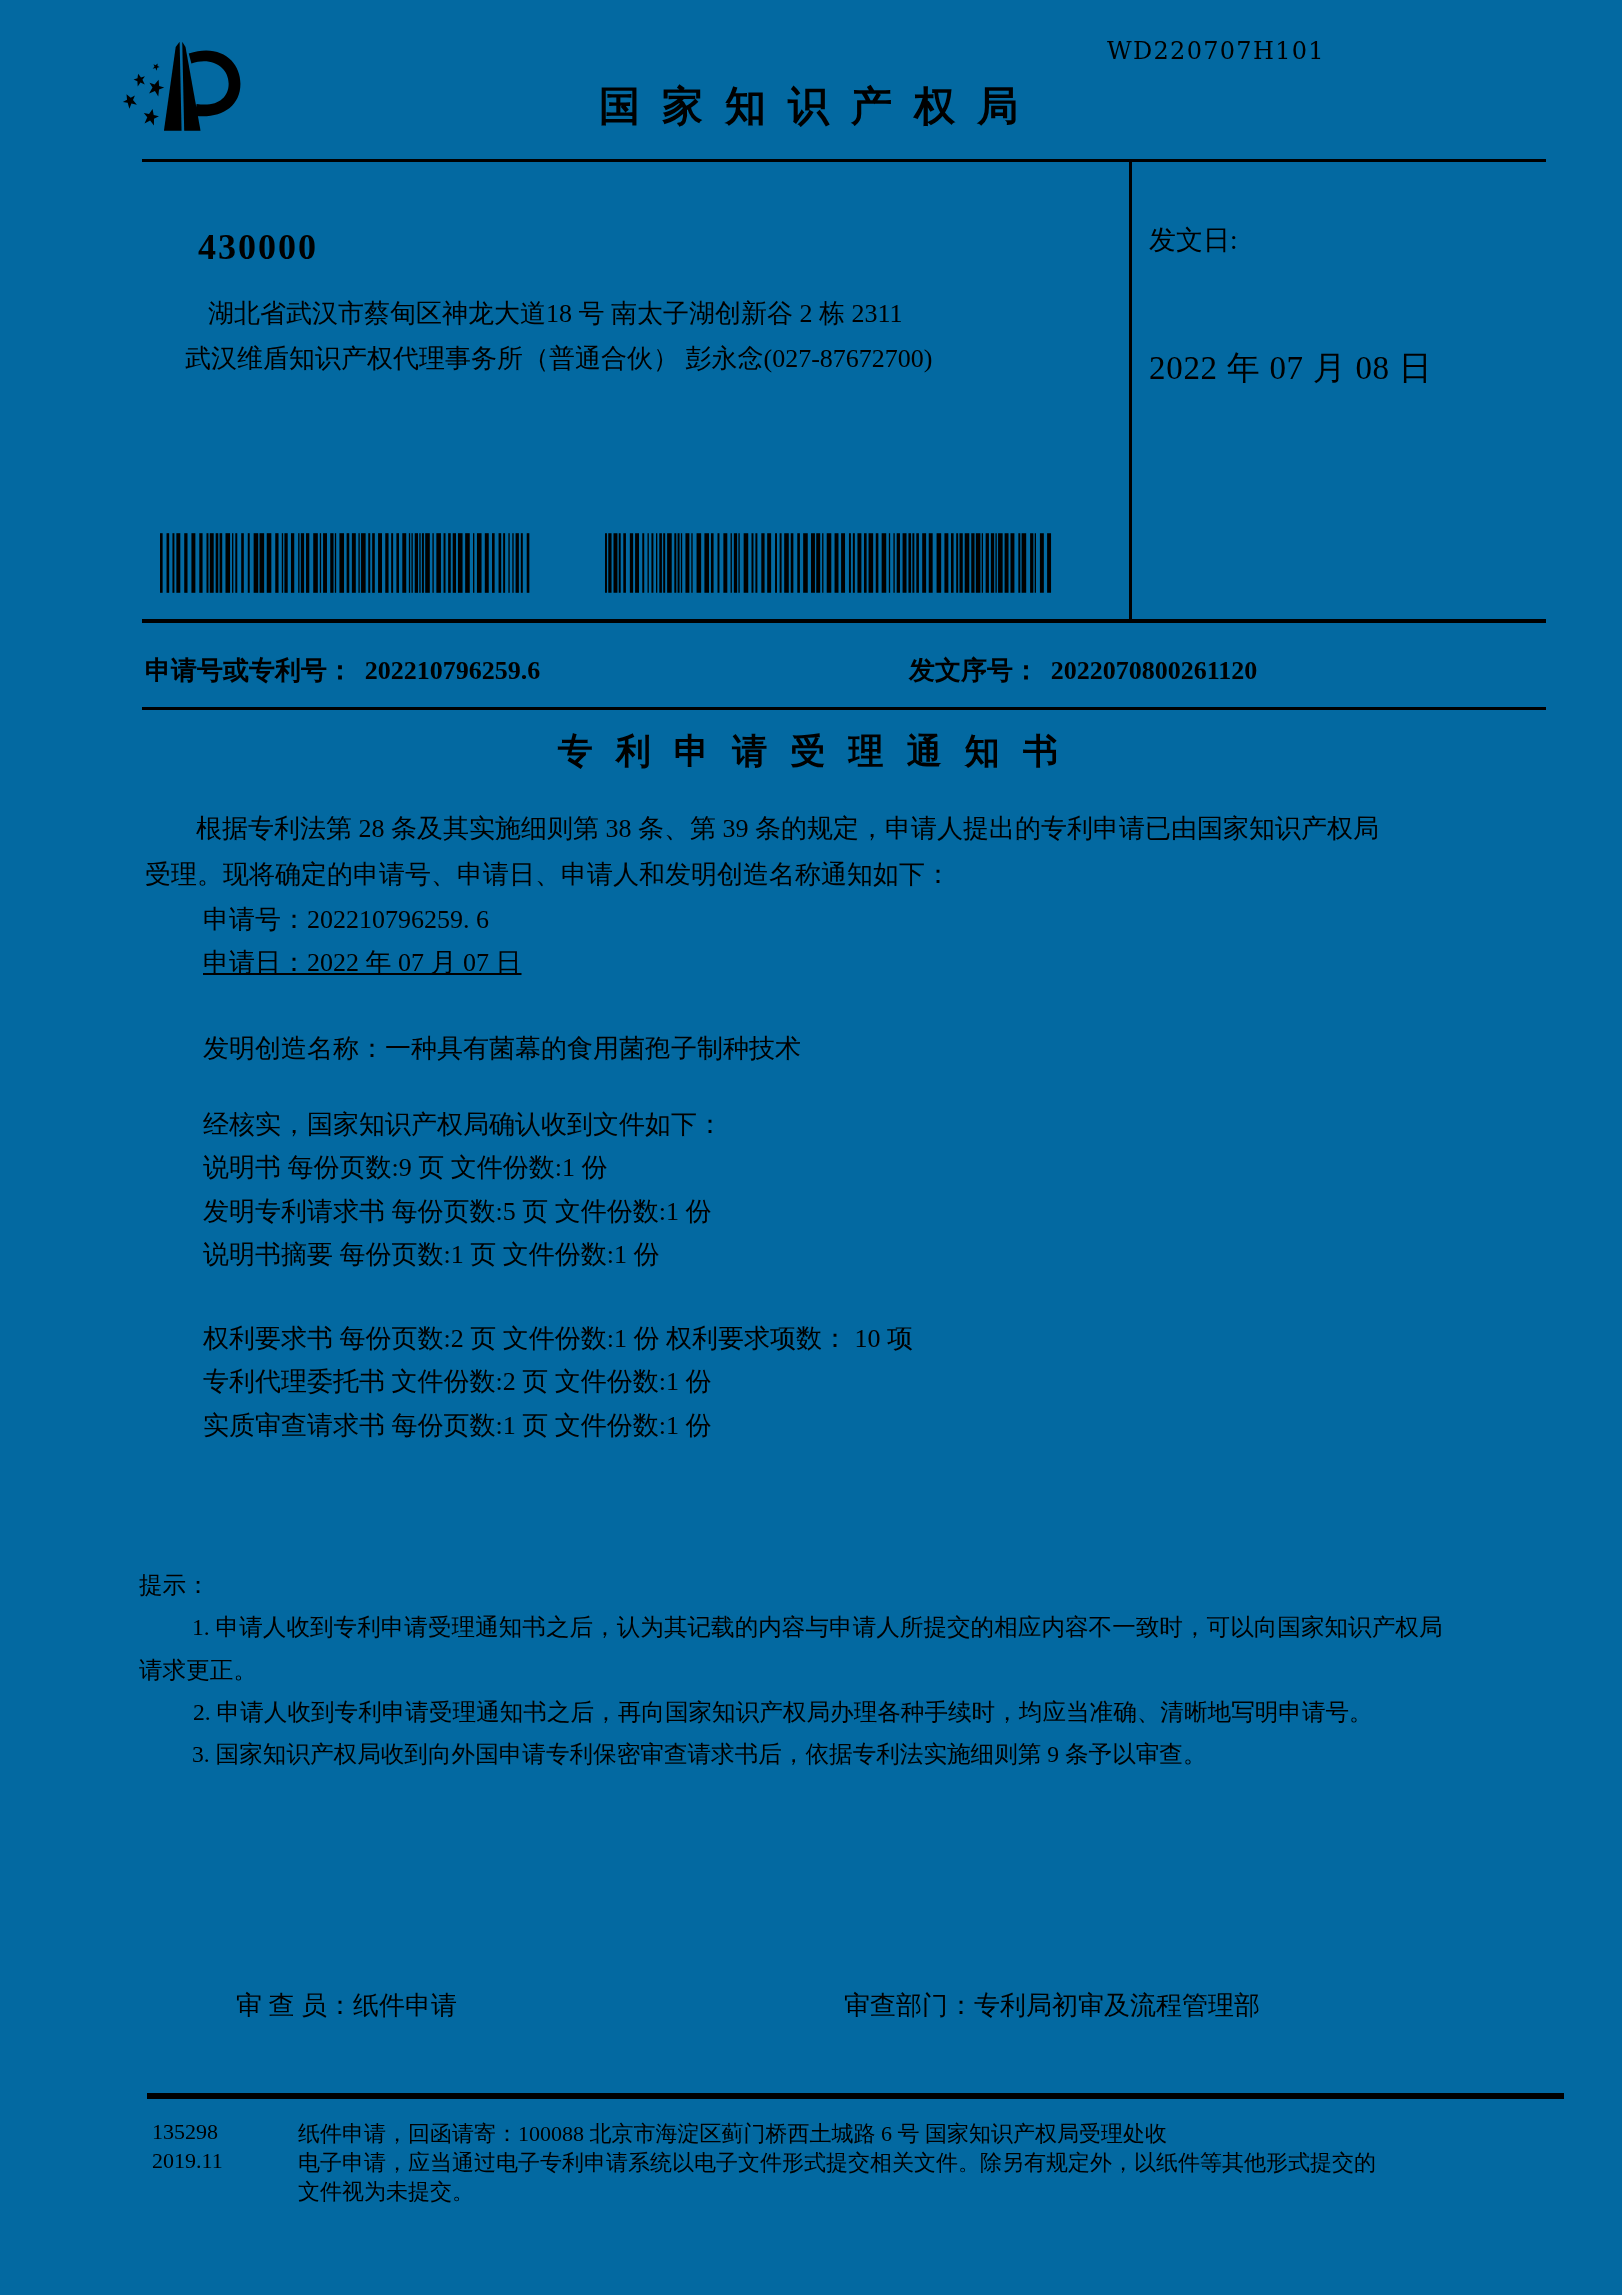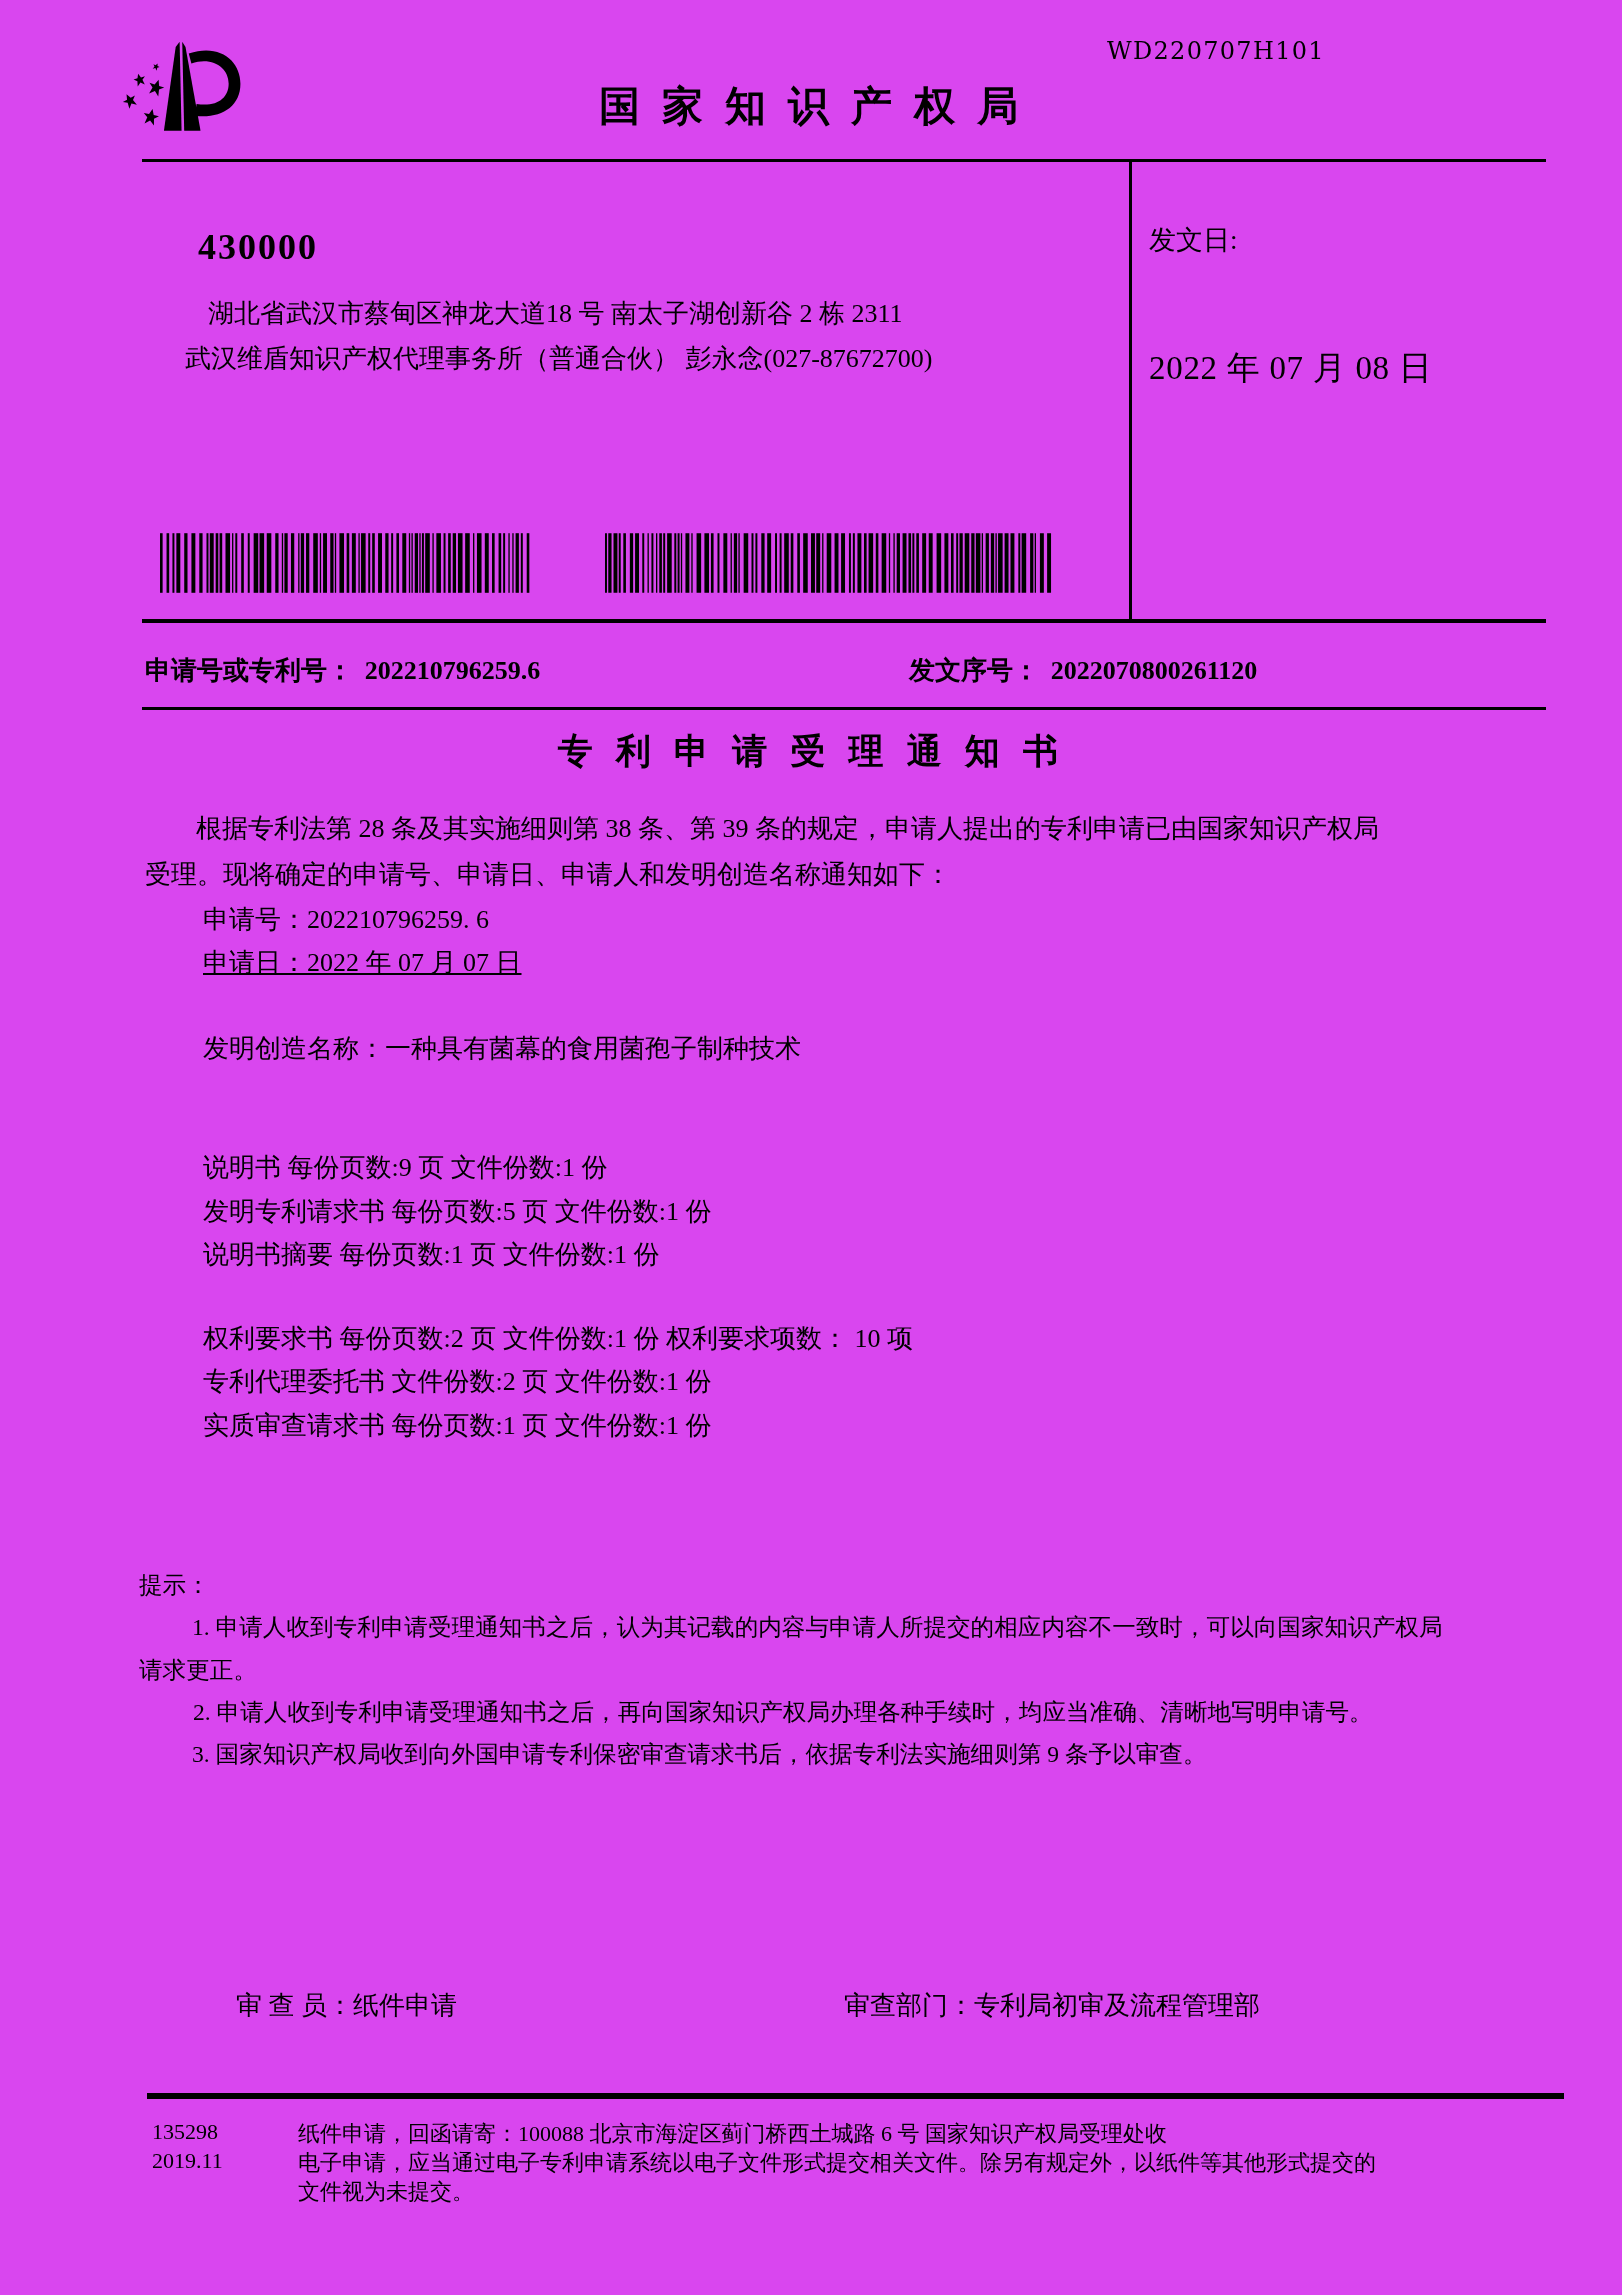--- a/index.html
+++ b/index.html
@@ -1,19 +1,19 @@
 <!DOCTYPE html>
 <html style="font-size:10.5px"><head>
 <meta charset="utf-8">
 <style>
   html,body{margin:0;padding:0;background:#888;}
   #page{
     position:relative;
     width:1623px;height:2295px;
-    background:#d946ef;
+    background:#0369a1;
     font-family:"Liberation Serif","DejaVu Serif",serif;
     color:#000;
     overflow:hidden;
   }
   .abs{position:absolute;white-space:nowrap;}
   .hline{position:absolute;background:#000;}
   .vline{position:absolute;background:#000;}
   
   #ref-code{left:1107px;top:37px;font-size:24px;letter-spacing:1.3px;font-family:"DejaVu Serif","Liberation Serif",serif;}
   #agency-title{left:0;top:79px;width:1623px;text-align:center;font-size:41px;font-weight:bold;letter-spacing:5.9px;}
@@ -271,20 +271,21 @@
 
   <div class="abs" id="notice-title">专 利 申 请 受 理 通 知 书</div>
 
   <div class="abs body-t" id="intro-1">根据专利法第 28 条及其实施细则第 38 条、第 39 条的规定，申请人提出的专利申请已由国家知识产权局</div>
   <div class="abs body-t" id="intro-2">受理。现将确定的申请号、申请日、申请人和发明创造名称通知如下：</div>
 
   <div class="abs body-t field" id="field-0"><span>申请号：</span><span>202210796259. 6</span></div>
   <div class="abs body-t field" id="field-1"><span>申请日：</span><span>2022 年 07 月 07 日</span></div>
   <div class="abs body-t field" id="field-3"><span>发明创造名称：</span><span>一种具有菌幕的食用菌孢子制种技术</span></div>
 
+  <div class="abs body-t" id="confirm-line">经核实，国家知识产权局确认收到文件如下：</div>
   <div class="abs body-t docline" id="doc-0">说明书 每份页数:9 页  文件份数:1 份</div>
   <div class="abs body-t docline" id="doc-1">发明专利请求书 每份页数:5 页  文件份数:1 份</div>
   <div class="abs body-t docline" id="doc-2">说明书摘要 每份页数:1 页  文件份数:1 份</div>
   <div class="abs body-t docline" id="doc-4">权利要求书 每份页数:2 页  文件份数:1 份  权利要求项数：  10 项</div>
   <div class="abs body-t docline" id="doc-5">专利代理委托书 文件份数:2 页  文件份数:1 份</div>
   <div class="abs body-t docline" id="doc-6">实质审查请求书 每份页数:1 页  文件份数:1 份</div>
 
   <div class="abs tip" id="tips-label">提示：</div>
   <div class="abs tip" id="tip-0">1. 申请人收到专利申请受理通知书之后，认为其记载的内容与申请人所提交的相应内容不一致时，可以向国家知识产权局</div>
   <div class="abs tip" id="tip-1">请求更正。</div>

